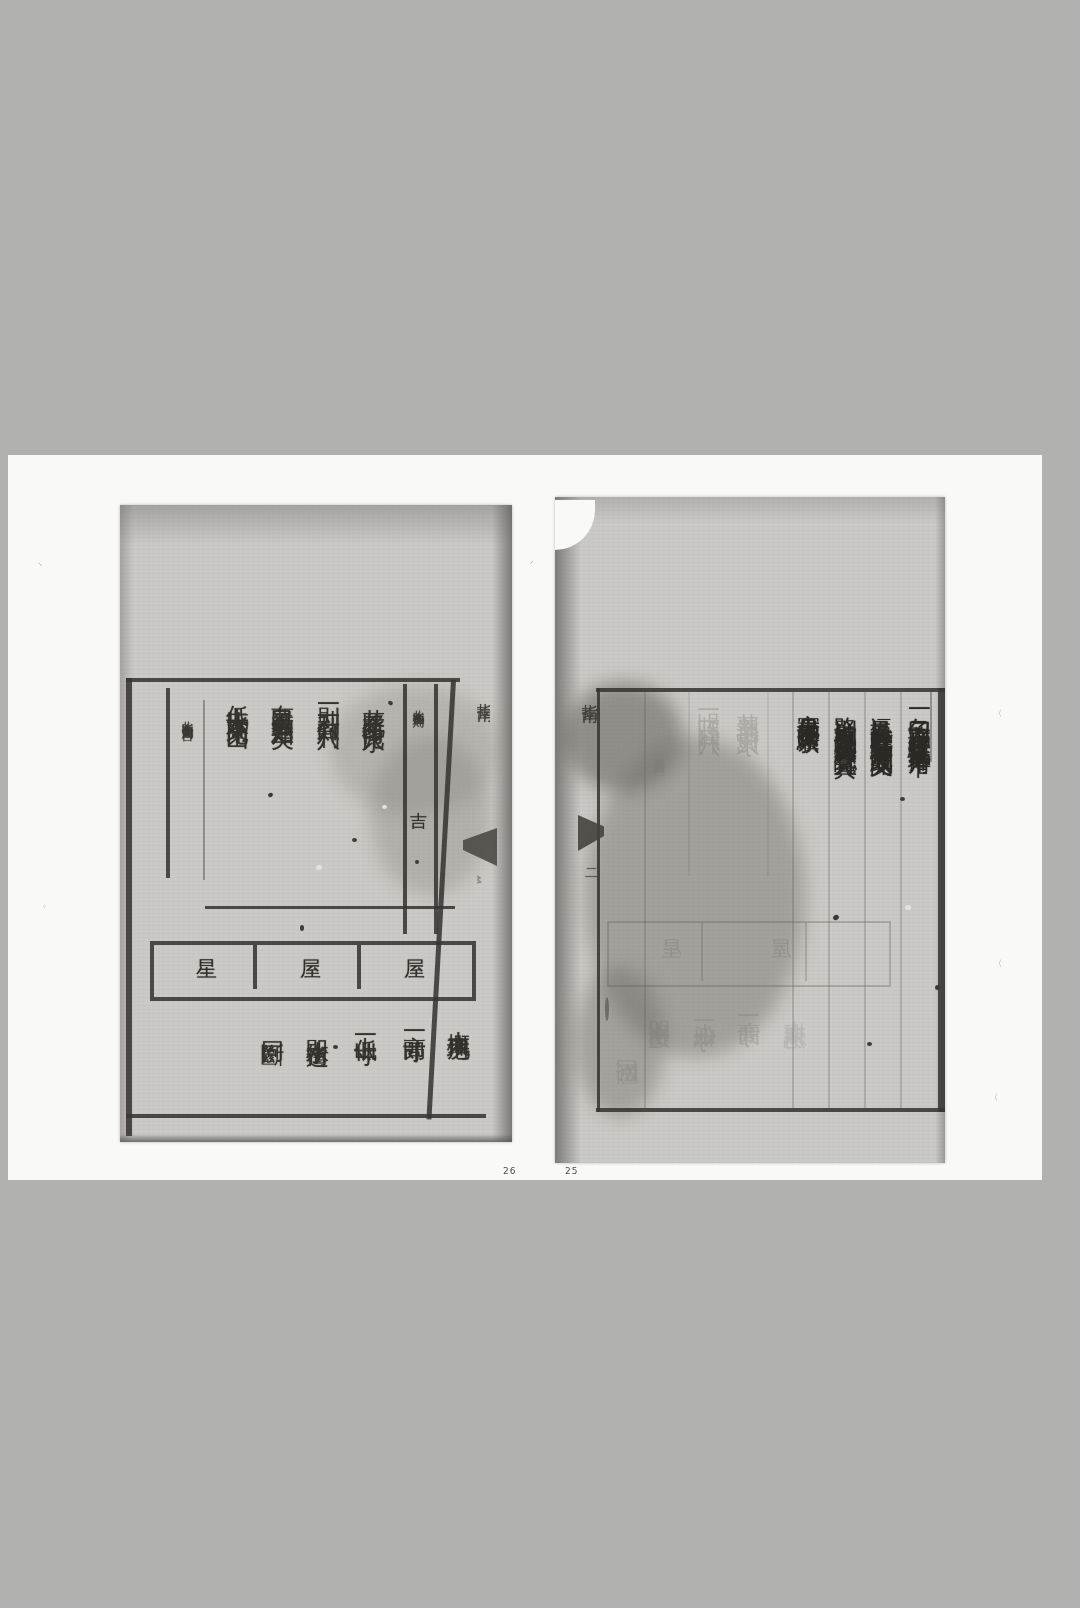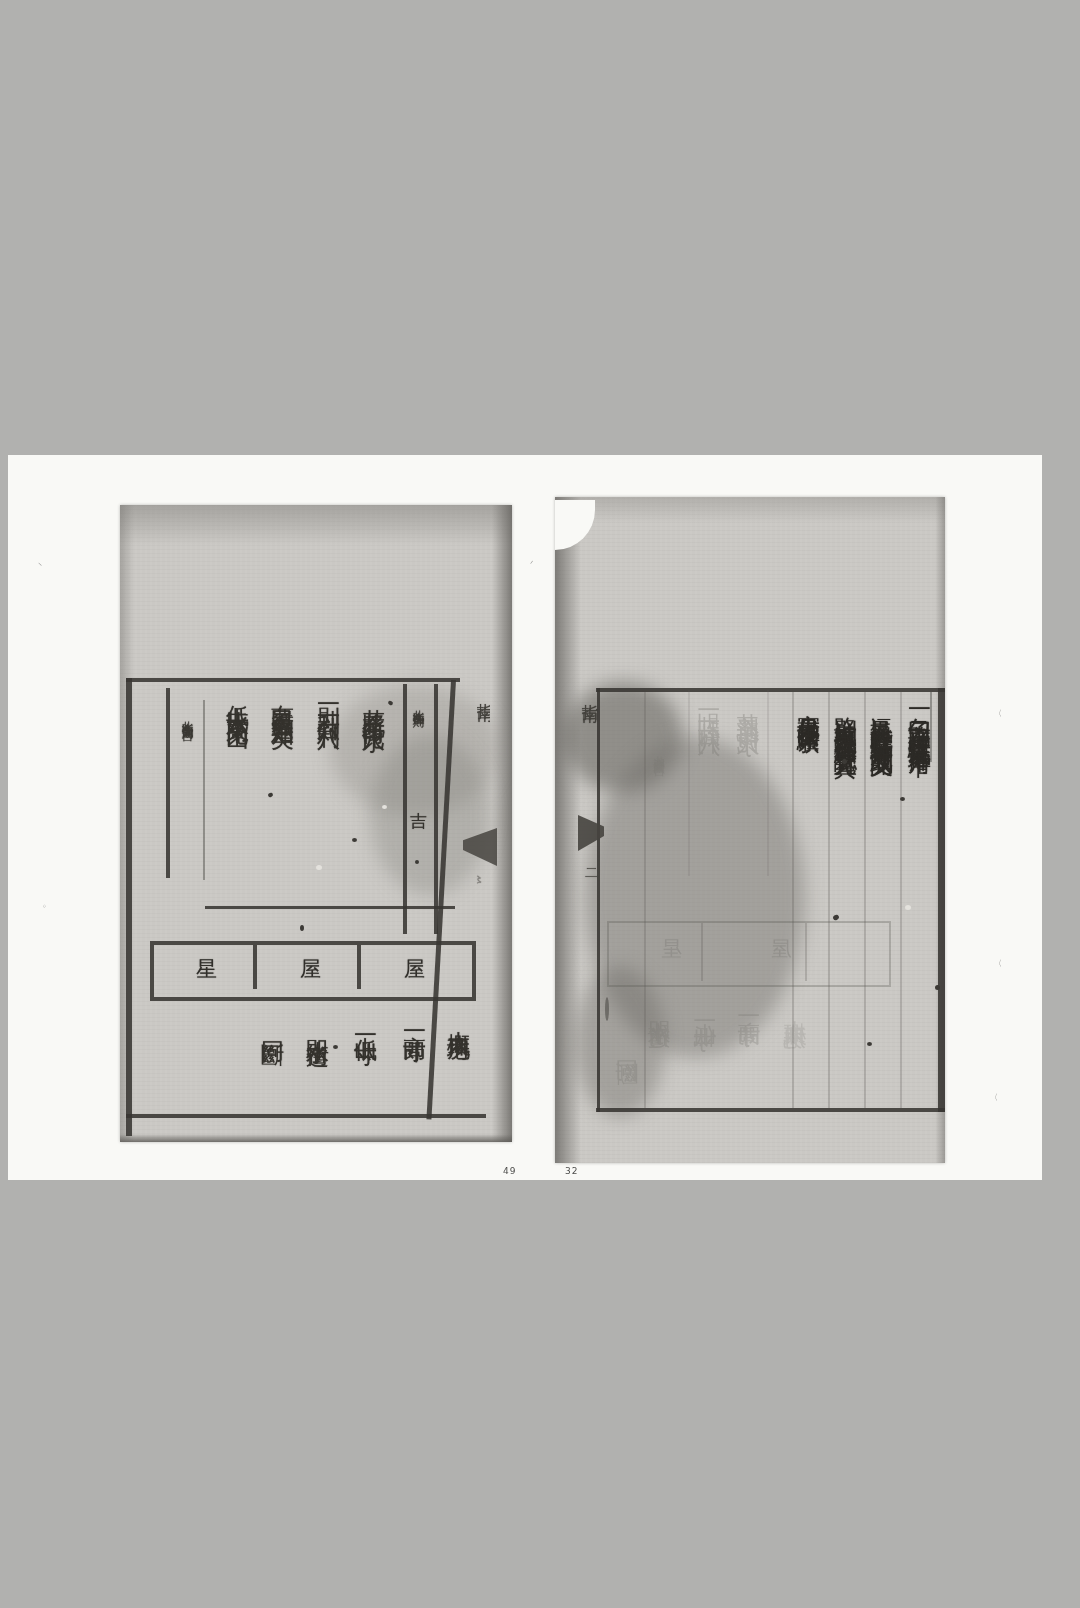--- a/index.html
+++ b/index.html
@@ -164,14 +164,14 @@
 
   <div class="speck" style="left:287px;top:262px;width:5px;height:5px;transform:rotate(40deg);"></div>
   <div class="speck" style="left:345px;top:300px;width:5px;height:4px;"></div>
   <div class="speck" style="left:278px;top:418px;width:6px;height:5px;transform:rotate(-30deg);"></div>
   <div class="speck" style="left:380px;top:488px;width:5px;height:5px;"></div>
   <div class="speck" style="left:312px;top:545px;width:5px;height:4px;"></div>
   <div class="speck" style="left:50px;top:500px;width:4px;height:24px;opacity:.5;"></div>
   <div class="fleck" style="left:350px;top:408px;width:6px;height:5px;"></div>
 </div>
 
-<div class="pageno" style="left:503px;top:1166px;">49</div>
-<div class="pageno" style="left:565px;top:1166px;">32</div>
+<div class="pageno" style="left:503px;top:1166px;">26</div>
+<div class="pageno" style="left:565px;top:1166px;">25</div>
 
 </body></html>

